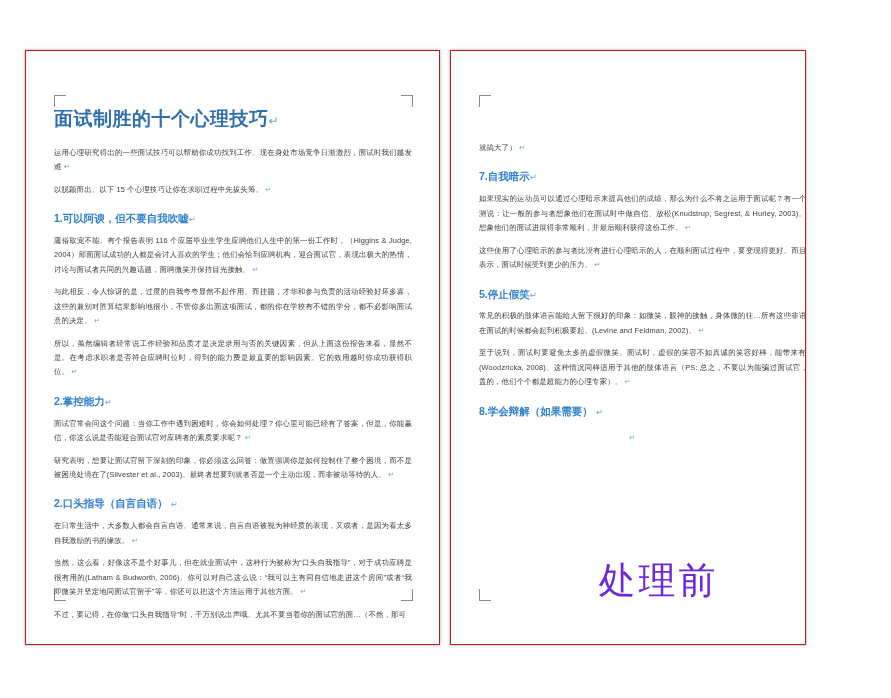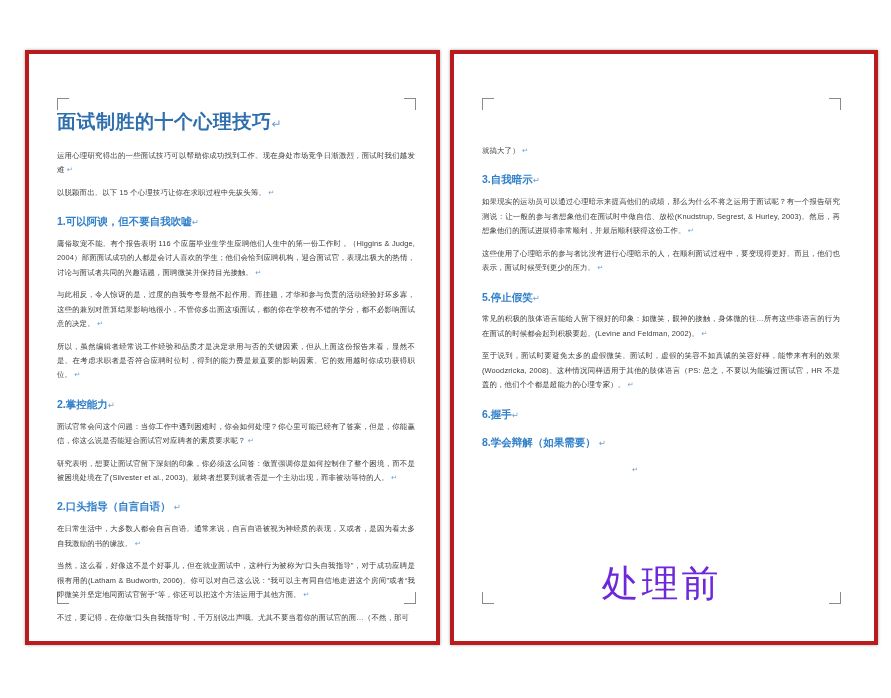--- a/index.html
+++ b/index.html
@@ -16,34 +16,34 @@
   .workspace {
     position: relative;
     width: 891px;
     height: 698px;
     background: #ffffff;
   }
   .page {
     position: absolute;
     background: #ffffff;
     box-shadow: 0 0 3px rgba(0,0,0,0.35);
-    border: 4px solid #b91c1c;
+    border: 1px solid #b91c1c;
     box-sizing: border-box;
     overflow: hidden;
   }
   .page-left {
     left: 25px;
     top: 50px;
     width: 415px;
     height: 595px;
   }
   .page-right {
     left: 450px;
     top: 50px;
-    width: 428px;
+    width: 356px;
     height: 595px;
   }
   
   .crop {
     position: absolute;
     width: 11px;
     height: 11px;
     pointer-events: none;
   }
   .crop.tl { border-left: 1px solid #8a8a8a; border-top: 1px solid #8a8a8a; }
@@ -161,31 +161,30 @@
     <span class="crop tl"></span>
     <span class="crop tr"></span>
     <span class="crop bl"></span>
     <span class="crop br"></span>
 
     <div class="content">
       <div class="right-top-pad"></div>
 
       <p class="para"><span>就搞大了）</span> <span class="pilcrow">↵</span></p>
 
-      <div class="heading"><span>3.自我暗示</span><span class="pilcrow-head">↵</span></div>
+      <div class="heading"><span>7.自我暗示</span><span class="pilcrow-head">↵</span></div>
 
       <p class="para"><span>如果现实的运动员可以通过心理暗示来提高他们的成绩，那么为什么不将之运用于面试呢？有一个报告研究测说：让一般的参与者想象他们在面试时中做自信、放松(Knudstrup, Segrest, &amp; Hurley, 2003)。然后，再想象他们的面试进展得非常顺利，并最后顺利获得这份工作。</span> <span class="pilcrow">↵</span></p>
       <p class="para"><span>这些使用了心理暗示的参与者比没有进行心理暗示的人，在顺利面试过程中，要变现得更好。而且，他们也表示，面试时候受到更少的压力。</span> <span class="pilcrow">↵</span></p>
 
       <div class="heading"><span>5.停止假笑</span><span class="pilcrow-head">↵</span></div>
 
       <p class="para"><span>常见的积极的肢体语言能给人留下很好的印象：如微笑，眼神的接触，身体微的往…所有这些非语言的行为在面试的时候都会起到积极要起。(Levine and Feldman, 2002)。</span> <span class="pilcrow">↵</span></p>
       <p class="para"><span>至于说到，面试时要避免太多的虚假微笑。面试时，虚假的笑容不如真诚的笑容好样，能带来有利的效果(Woodzricka, 2008)。这种情况同样适用于其他的肢体语言（PS: 总之，不要以为能骗过面试官，HR 不是盖的，他们个个都是超能力的心理专家）。</span> <span class="pilcrow">↵</span></p>
 
-      <div class="heading"><span>6.握手</span><span class="pilcrow-head">↵</span></div>
 
 
       <div class="heading"><span>8.学会辩解（如果需要）</span> <span class="pilcrow-head">↵</span></div>
 
       <div class="blank-line"><span class="pilcrow" style="margin-left:150px;">↵</span></div>
     </div>
 
     <div class="watermark">处理前</div>
   </div>
 

